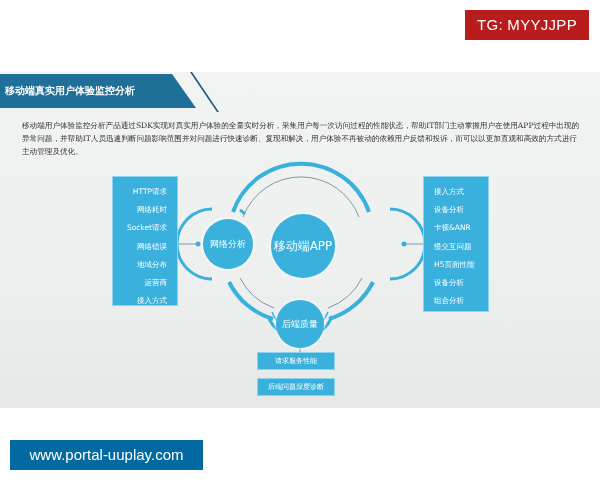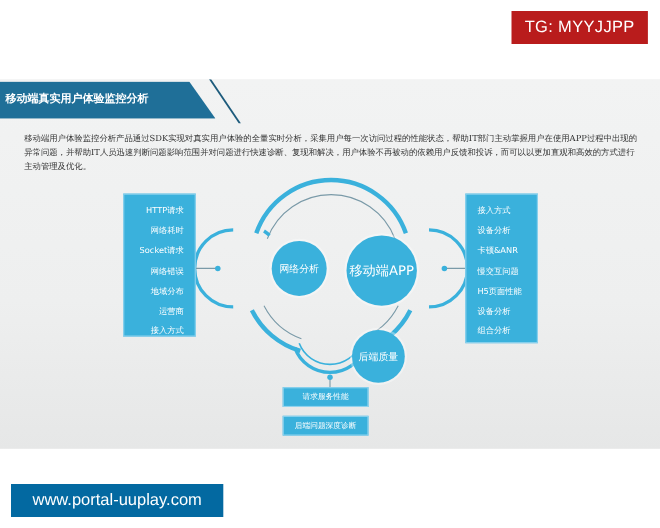--- a/index.html
+++ b/index.html
@@ -50,21 +50,20 @@
     .list-left .item { text-align: right; padding-right: 10px; height: 18.2px; line-height: 18.2px; white-space: nowrap; }
     .list-right .item { text-align: left; padding-left: 10px; height: 18.2px; line-height: 18.2px; white-space: nowrap; }
     .list-left .items { padding-top: 6px; }
     .list-right .items { padding-top: 6px; }
     .diagram-svg { position: absolute; left: 0; top: 0; width: 600px; height: 336px; }
     .node {
       position: absolute; border-radius: 50%; background: #3ab1dc; color: #ffffff;
       text-align: center; font-size: 9px;
       display: flex; align-items: center; justify-content: center;
       box-shadow: 0 0 0 2px rgba(255,255,255,0.35);
-      margin-left: 44px;
     }
     .node-center { left: 271px; top: 142px; width: 64px; height: 64px; font-size: 12px; }
     .node-net { left: 203px; top: 147px; width: 50px; height: 50px; }
     .node-front { left: 349px; top: 147px; width: 50px; height: 50px; }
     .node-back { left: 276px; top: 228px; width: 48px; height: 48px; }
     .sub-box {
       position: absolute; left: 257px; width: 76px; height: 16px; background: #3ab1dc;
       border: 1px solid #8fd3ee; color: #ffffff; font-size: 7px; text-align: center; line-height: 16px;
       white-space: nowrap;
     }

